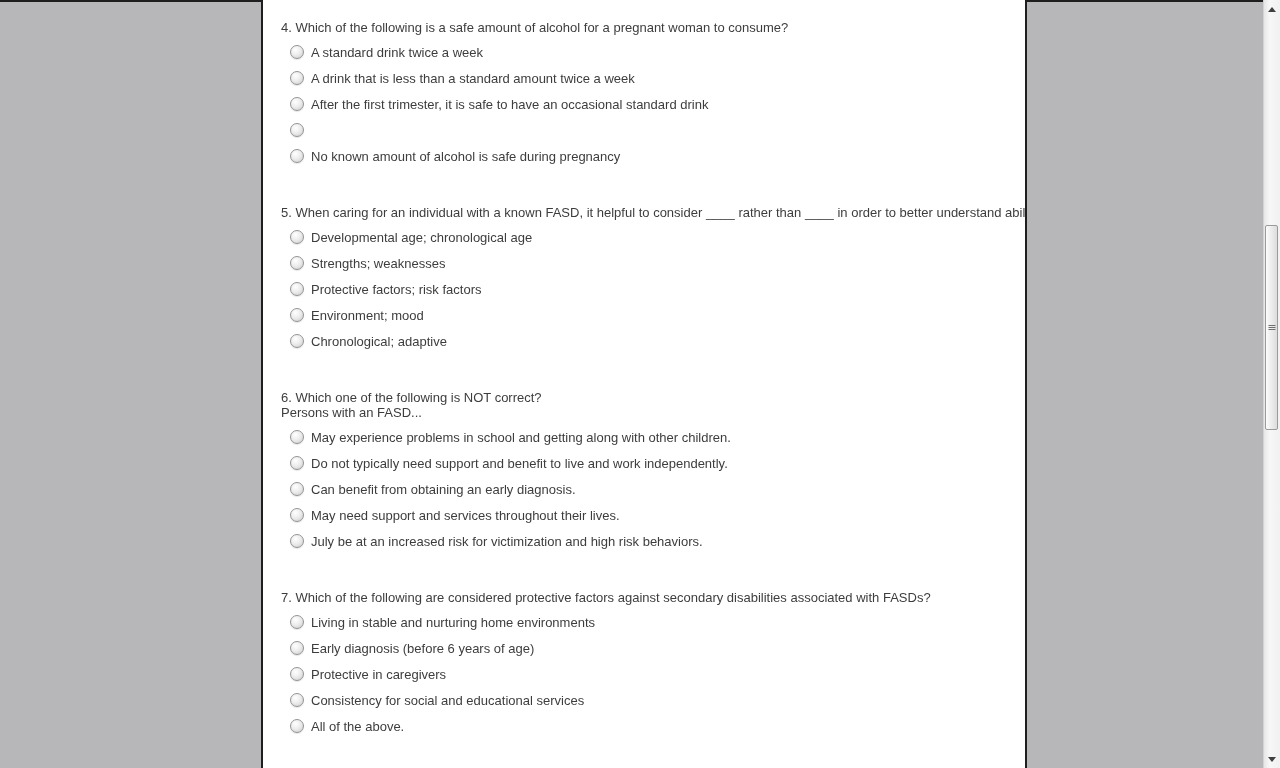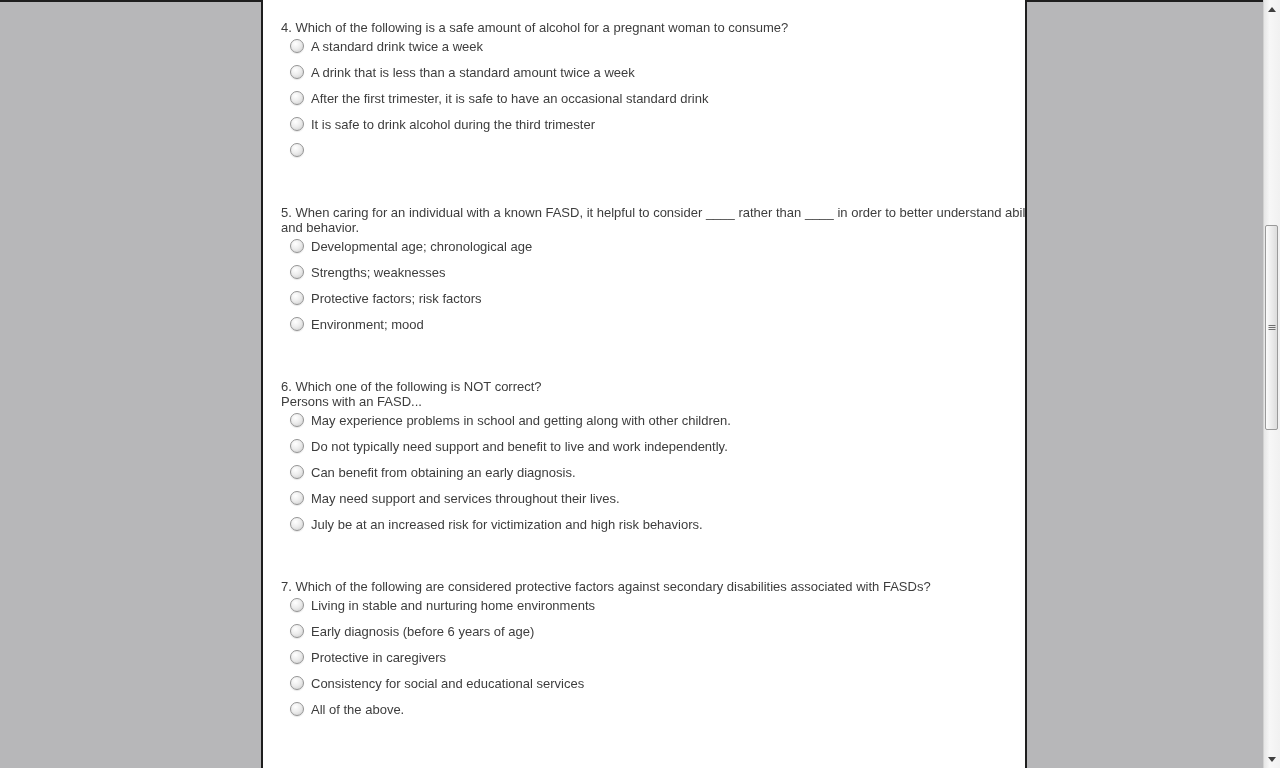--- a/index.html
+++ b/index.html
@@ -32,21 +32,21 @@
   .question { margin: 0 20px 36px 18px; }
   .q-text {
     font-size: 13px; line-height: 15px;
     color: #3d3d3d;
   }
   .q-line { white-space: nowrap; }
 
   .options { margin-top: 4px; }
   .option {
     height: 26px;
-    display: flex; 
+    display: flex; align-items: center;
     padding-left: 9px;
     cursor: default;
   }
   .radio {
     flex: 0 0 auto;
     width: 12px; height: 12px;
     border-radius: 50%;
     border: 1px solid #949494;
     background: radial-gradient(circle at 38% 32%, #ffffff 0%, #ececec 48%, #c9c9c9 100%);
     box-shadow: 0 1px 1px rgba(0,0,0,0.10);
@@ -124,49 +124,52 @@
         <div class="option">
           <span class="radio"></span>
           <span class="opt-label">A drink that is less than a standard amount twice a week</span>
         </div>
         <div class="option">
           <span class="radio"></span>
           <span class="opt-label">After the first trimester, it is safe to have an occasional standard drink</span>
         </div>
         <div class="option">
           <span class="radio"></span>
-          <span class="opt-label">It is safe to drink alcohol during the third trimester</span>
-        </div>
-        <div class="option">
-          <span class="radio"></span>
+        </div>
+        <div class="option">
+          <span class="radio"></span>
+          <span class="opt-label">No known amount of alcohol is safe during pregnancy</span>
         </div>
       </div>
     </div>
 
     <div class="question">
       <div class="q-text">
         <div class="q-line">5. When caring for an individual with a known FASD, it helpful to consider ____ rather than ____ in order to better understand ability</div>
-        <div class="q-line">and behavior.</div>
       </div>
       <div class="options">
         <div class="option">
           <span class="radio"></span>
           <span class="opt-label">Developmental age; chronological age</span>
         </div>
         <div class="option">
           <span class="radio"></span>
           <span class="opt-label">Strengths; weaknesses</span>
         </div>
         <div class="option">
           <span class="radio"></span>
           <span class="opt-label">Protective factors; risk factors</span>
         </div>
         <div class="option">
           <span class="radio"></span>
           <span class="opt-label">Environment; mood</span>
+        </div>
+        <div class="option">
+          <span class="radio"></span>
+          <span class="opt-label">Chronological; adaptive</span>
         </div>
       </div>
     </div>
 
     <div class="question">
       <div class="q-text">
         <div class="q-line">6. Which one of the following is NOT correct?</div>
         <div class="q-line">Persons with an FASD...</div>
       </div>
       <div class="options">

